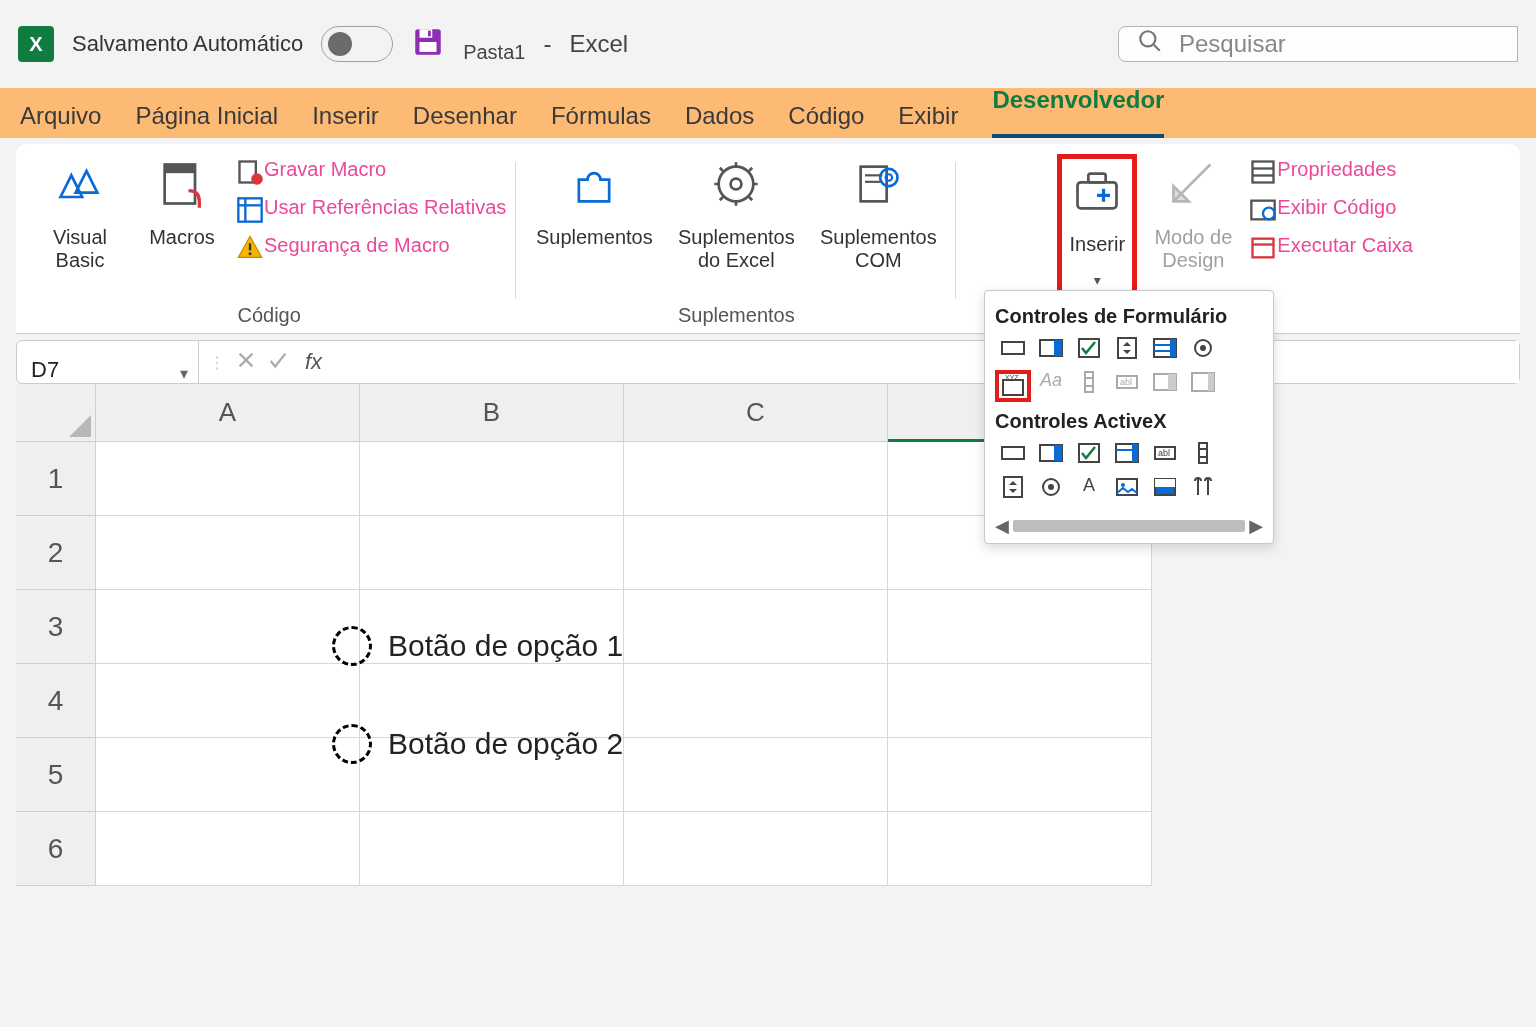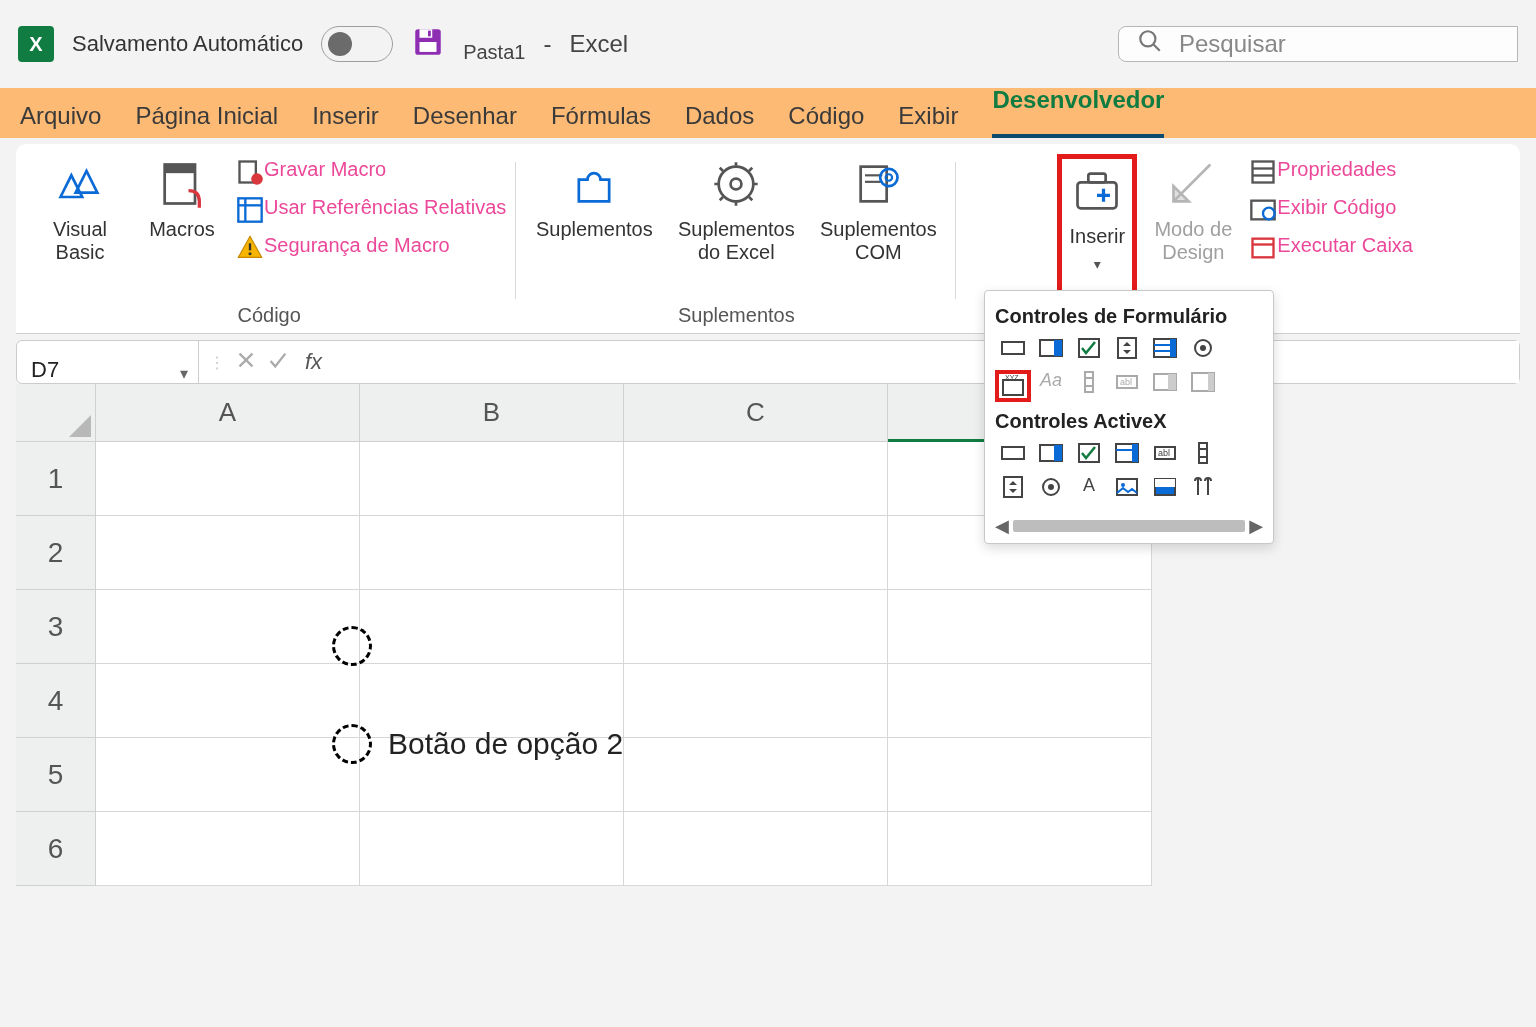--- a/index.html
+++ b/index.html
@@ -111,21 +111,21 @@
     width: 1px; background: #d9d9d9;
   }
   .group:last-child::after { display: none; }
   .group-body { display: flex; gap: 6px; flex: 1; }
   .group-label { font-size: 20px; color: #555; padding-bottom: 6px; }
 
   .big-btn {
     display: flex; flex-direction: column; align-items: center;
     width: 96px; padding: 4px 2px;
     font-size: 20px; color: #333;
-    cursor: pointer; gap: 8px;
+    cursor: pointer; gap: 16px;
     text-align: center; line-height: 1.15;
   }
   .big-btn .icon-slot { width: 52px; height: 52px; display: flex; align-items: center; justify-content: center; }
   .big-btn.disabled { color: #a0a0a0; }
   .big-btn.disabled svg * { stroke: #b5b5b5; fill: #e0e0e0; }
 
   .small-btns { display: flex; flex-direction: column; gap: 10px; padding-top: 4px; }
   .small-btn { display: flex; align-items: flex-start; font-size: 20px; color: #ec4899; cursor: pointer; }
   .small-btn .ic { width: 28px; height: 28px; display: flex; align-items: center; justify-content: center; }
 
@@ -644,18 +644,19 @@
       <div class="gcell"></div>
     <div class="rhcell">6</div>
       <div class="gcell"></div>
       <div class="gcell"></div>
       <div class="gcell"></div>
       <div class="gcell"></div>
   </div>
 
   <div class="option-ctrl" style="top:242px; left:316px;">
     <div class="circle"></div>
+    <span>Botão de opção 1</span>
   </div>
   <div class="option-ctrl" style="top:340px; left:316px;">
     <div class="circle"></div>
     <span>Botão de opção 2</span>
   </div>
 </div>
 
 </body></html>

